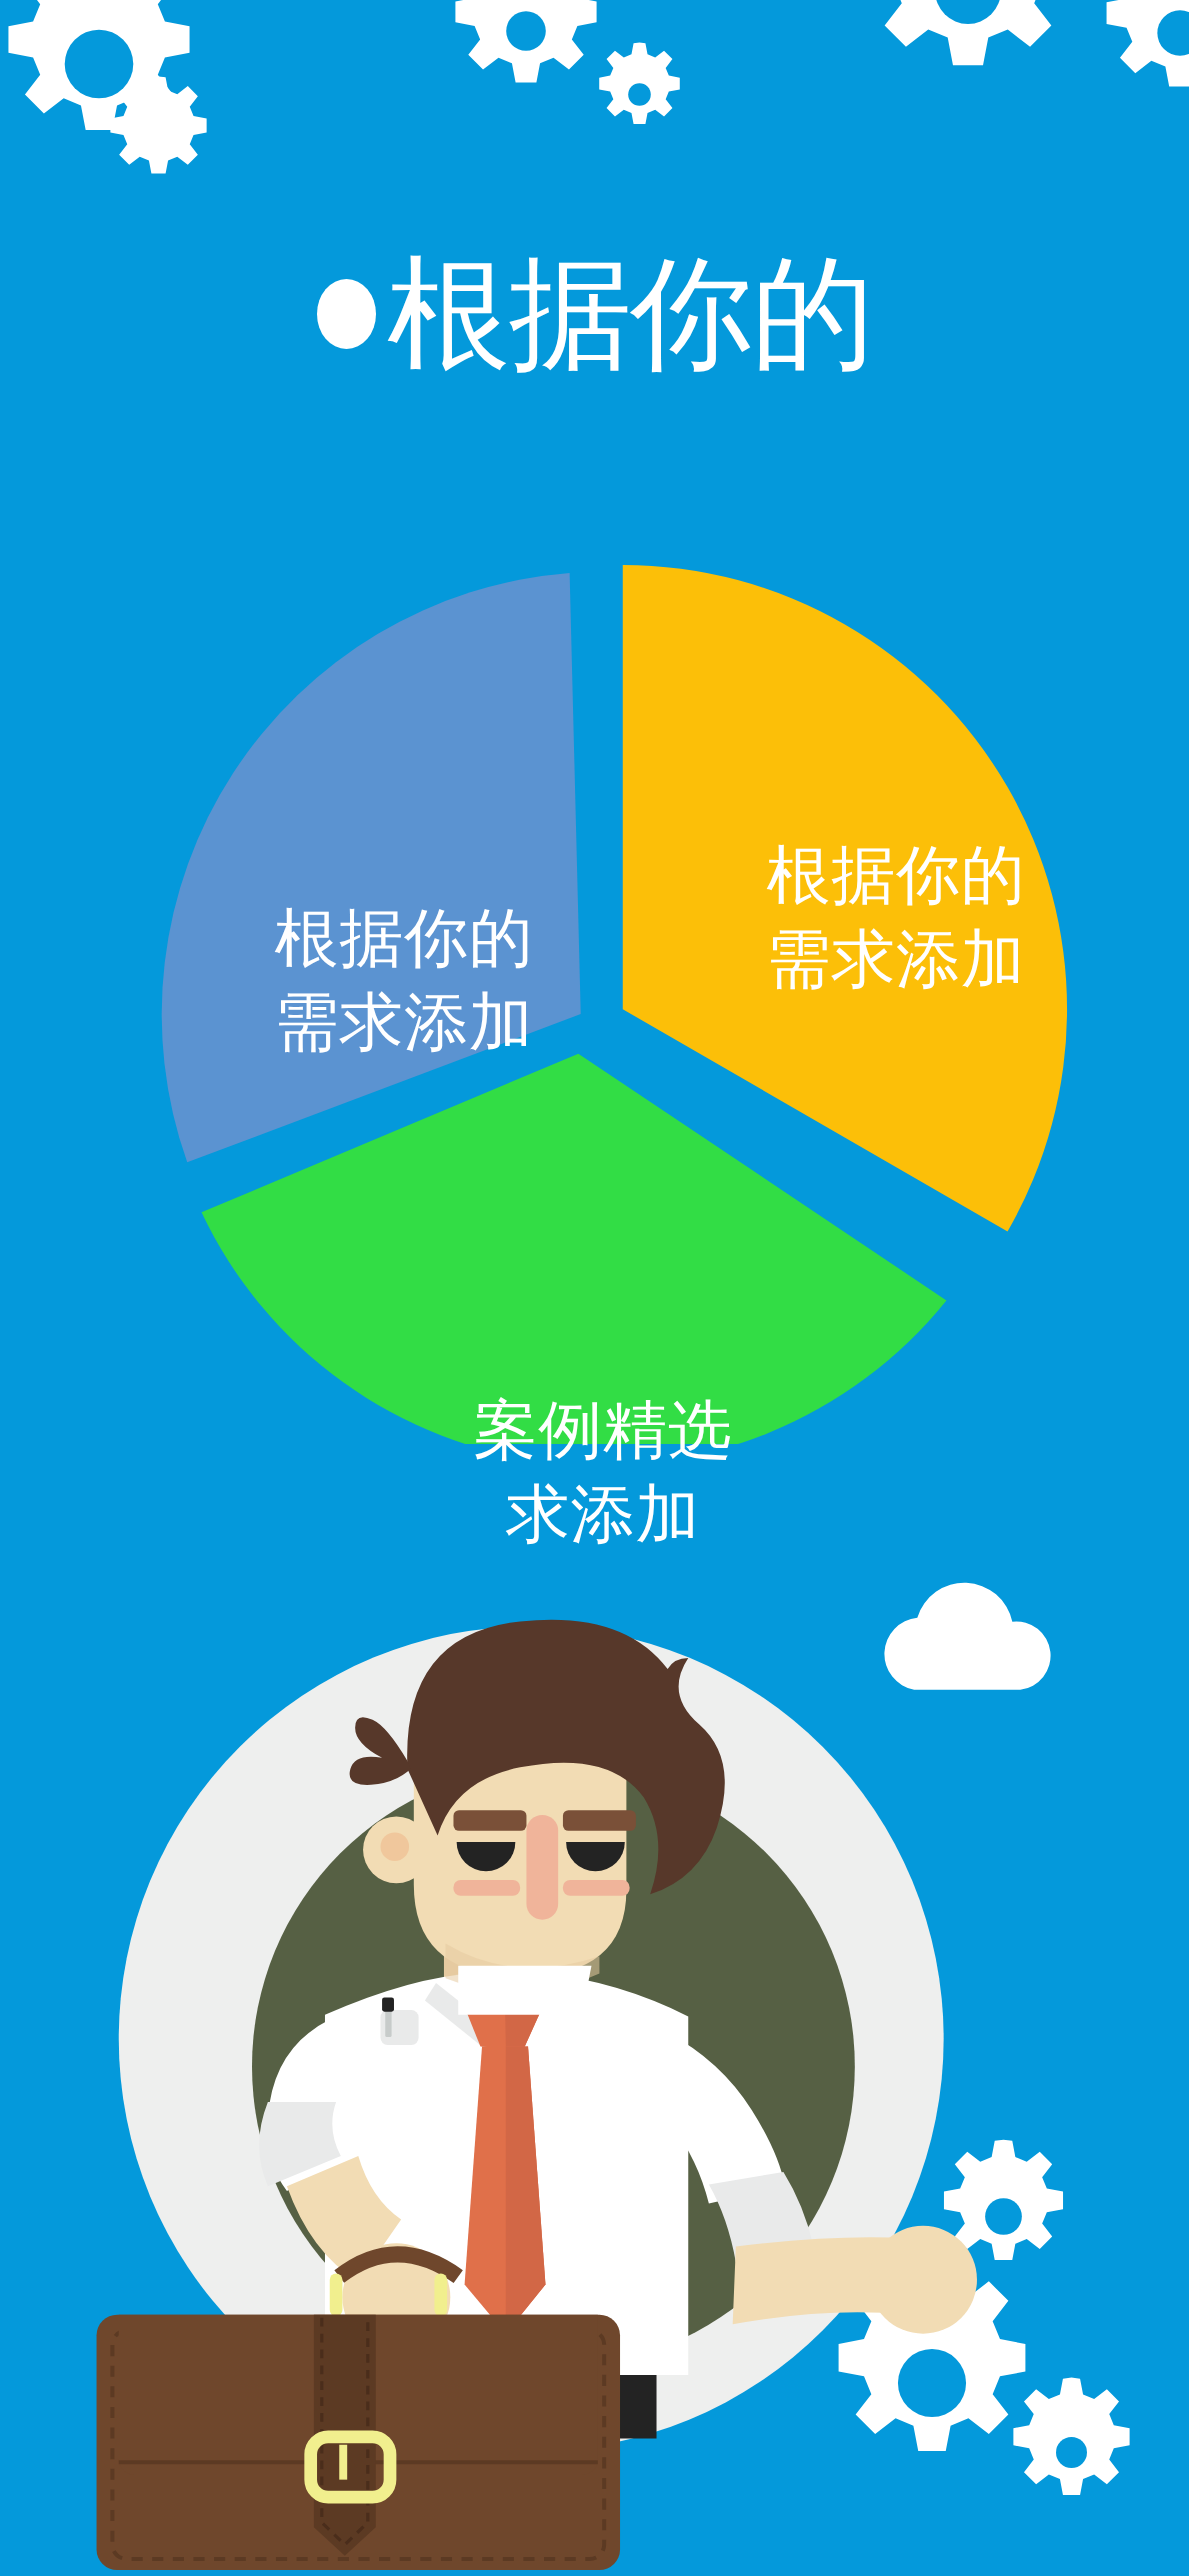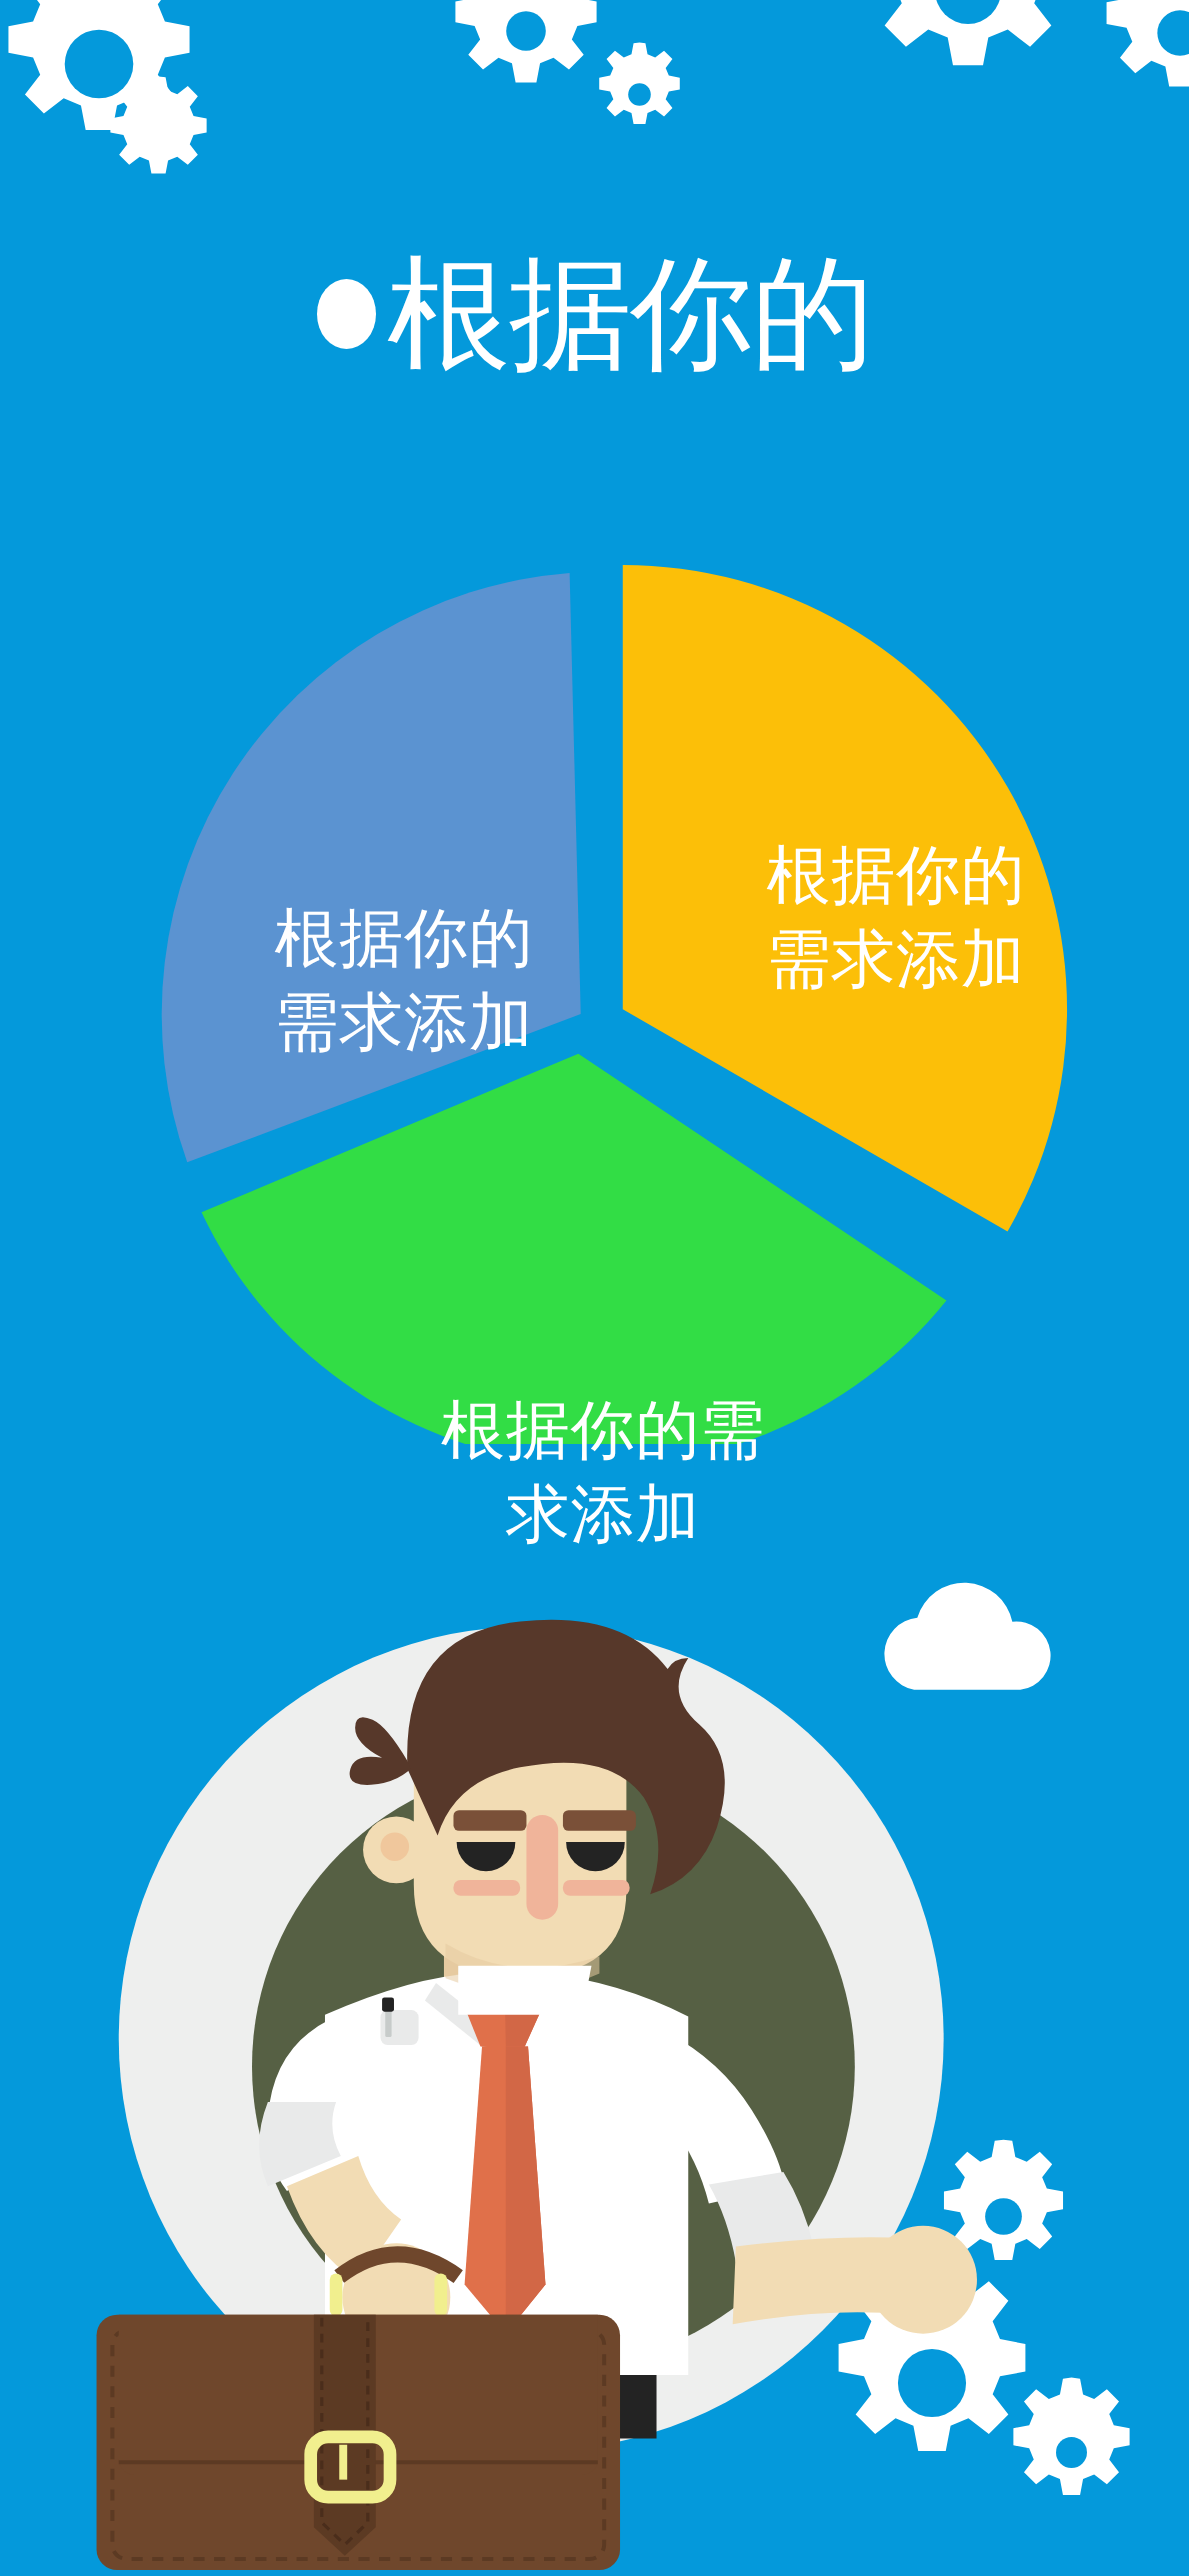--- a/index.html
+++ b/index.html
@@ -152,21 +152,21 @@
       <path fill="#5b93d1" d="M 600 668
                L 104 855
                A 558 558 0 0 1 586 112
                Z" transform="translate(-18,-10)"></path>
     </svg>
 
     <div class="slice-label" id="label-blue">根据你的
 需求添加</div>
     <div class="slice-label" id="label-yellow">根据你的
 需求添加</div>
-    <div class="slice-label" id="label-green">根据你的需
+    <div class="slice-label" id="label-green">案例精选
 求添加</div>
   </div>
 
   <svg id="cloud" viewBox="0 0 250 140">
     <path fill="#ffffff" d="M57 136
         a46 46 0 0 1 4-91
         a62 62 0 0 1 120 5
         a43 43 0 0 1 10 86
         Z"></path>
   </svg>

